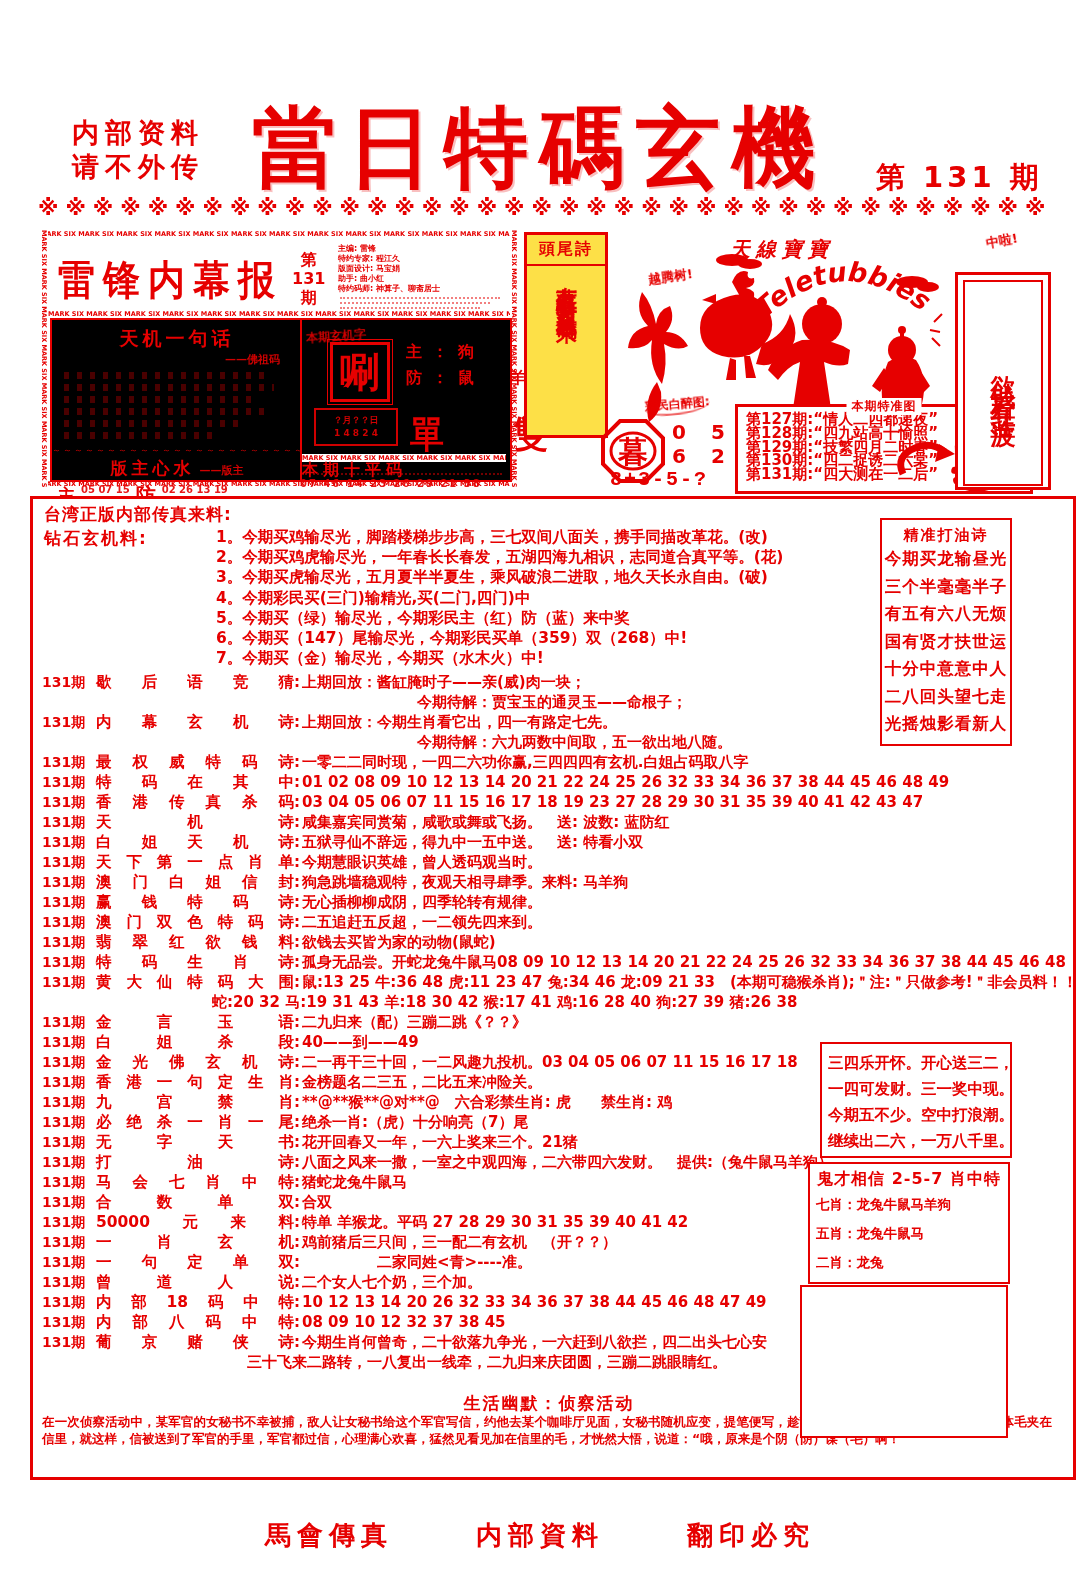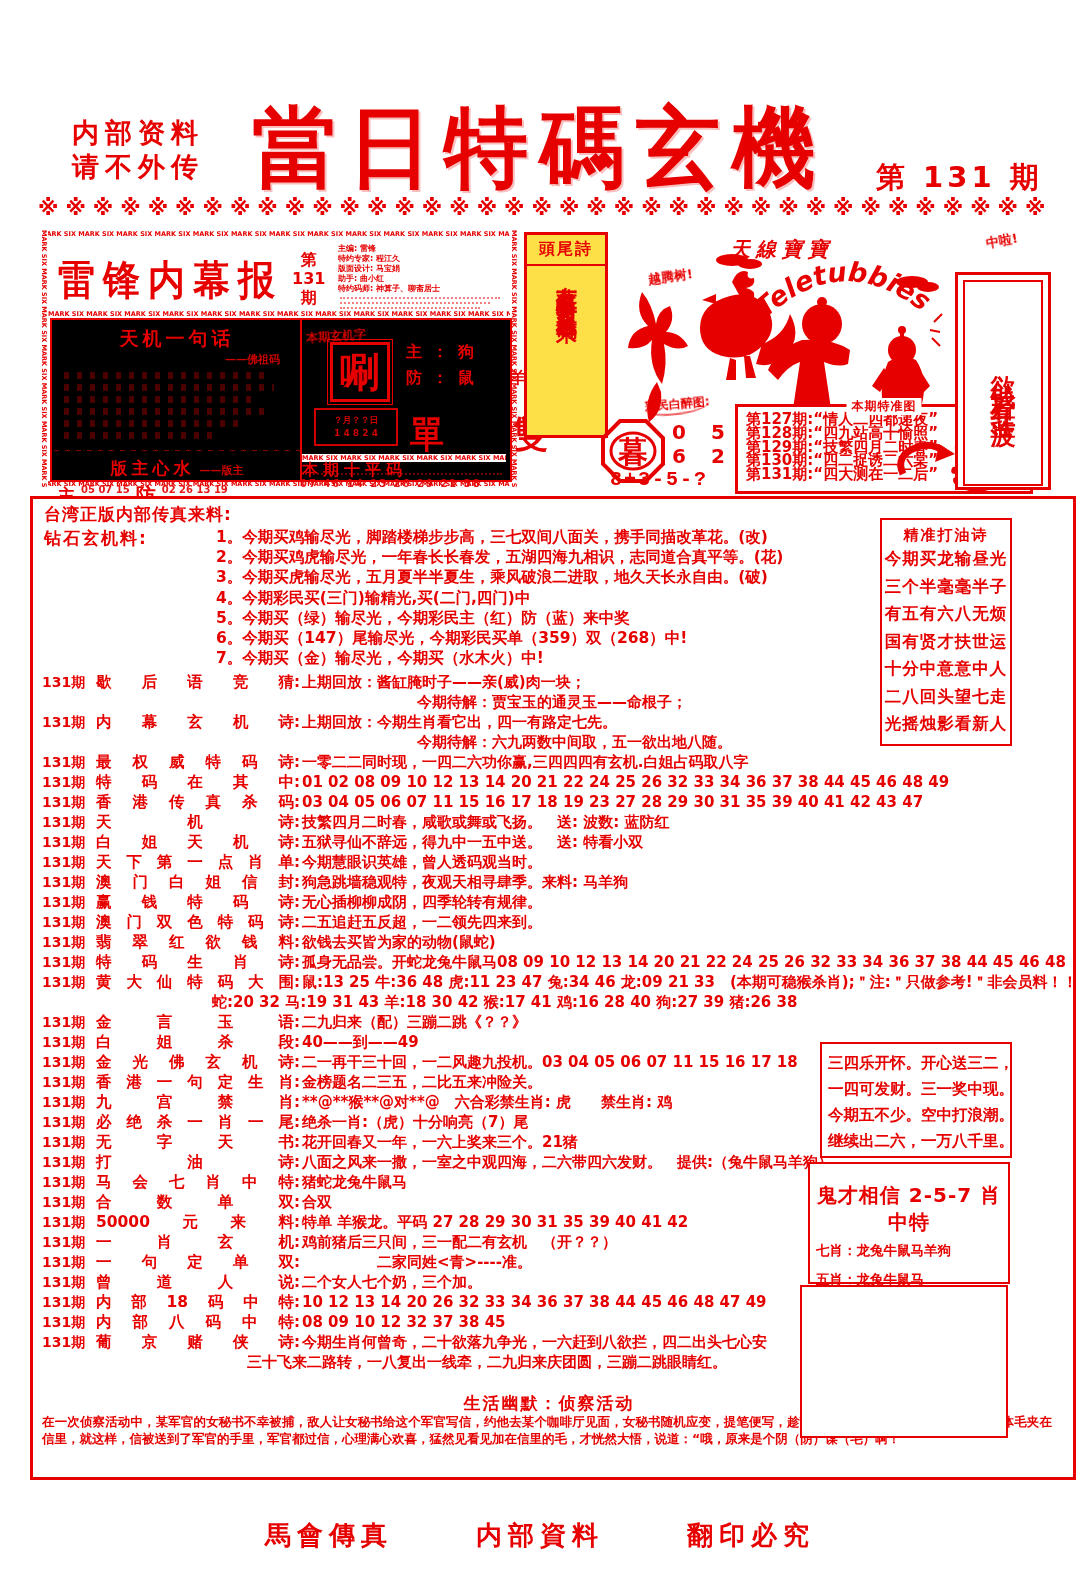--- a/index.html
+++ b/index.html
@@ -83,21 +83,21 @@
   
   .sidebox{border:2px solid #e60000;background:#fff;box-sizing:border-box;position:absolute;}
   .dys-t{font-size:15px;font-weight:900;text-align:center;letter-spacing:2px;margin-top:6px;}
   .dys-l{font-size:16.5px;font-weight:900;line-height:27.5px;text-align:center;letter-spacing:1px;white-space:nowrap;}
   .ss-row{font-size:14px;font-weight:900;line-height:28px;white-space:nowrap;letter-spacing:1px;}
   .ss-v{display:flex;flex-direction:column;align-items:center;line-height:1;}
   .ss-v .v1{font-size:19px;font-weight:900;writing-mode:vertical-rl;letter-spacing:4px;font-style:italic;}
   .ss-v .v2{font-size:50px;font-weight:900;}
   .ss-v .v3{font-size:22px;font-weight:900;}
   .lkh div{font-size:15.5px;font-weight:900;line-height:26px;white-space:nowrap;}
-  .gc-t{font-size:20px;font-weight:900;text-align:center;margin-top:18px;letter-spacing:1px;}
+  .gc-t{font-size:16px;font-weight:900;text-align:center;margin-top:5px;letter-spacing:1px;}
   .gc-r{font-size:13.5px;font-weight:900;line-height:29px;white-space:nowrap;padding-left:6px;}
 
   .footer{font-size:26px;font-weight:900;letter-spacing:6px;white-space:nowrap;}
   .footer span{margin:0 34px;}
   svg{display:block;}
 </style>
 </head>
 <body>
 
 <div id="page">
@@ -324,21 +324,21 @@
 
       <div class="entry">
         <span class="eno">131期</span><span class="elbl">特码在其中</span><span class="ecol">:</span><span class="etxt">01 02 08 09 10 12 13 14 20 21 22 24 25 26 32 33 34 36 37 38 44 45 46 48 49</span>
       </div>
 
       <div class="entry">
         <span class="eno">131期</span><span class="elbl">香港传真杀码</span><span class="ecol">:</span><span class="etxt">03 04 05 06 07 11 15 16 17 18 19 23 27 28 29 30 31 35 39 40 41 42 43 47</span>
       </div>
 
       <div class="entry">
-        <span class="eno">131期</span><span class="elbl">天机诗</span><span class="ecol">:</span><span class="etxt">技繁四月二时春，咸歌或舞或飞扬。　送: 波数: 蓝防红</span>
+        <span class="eno">131期</span><span class="elbl">天机诗</span><span class="ecol">:</span><span class="etxt">咸集嘉宾同赏菊，咸歌或舞或飞扬。　送: 波数: 蓝防红</span>
       </div>
 
       <div class="entry">
         <span class="eno">131期</span><span class="elbl">白姐天机诗</span><span class="ecol">:</span><span class="etxt">五狱寻仙不辞远，得九中一五中送。　送: 特看小双</span>
       </div>
 
       <div class="entry">
         <span class="eno">131期</span><span class="elbl">天下第一点肖单</span><span class="ecol">:</span><span class="etxt">今期慧眼识英雄，曾人透码观当时。</span>
       </div>
 

